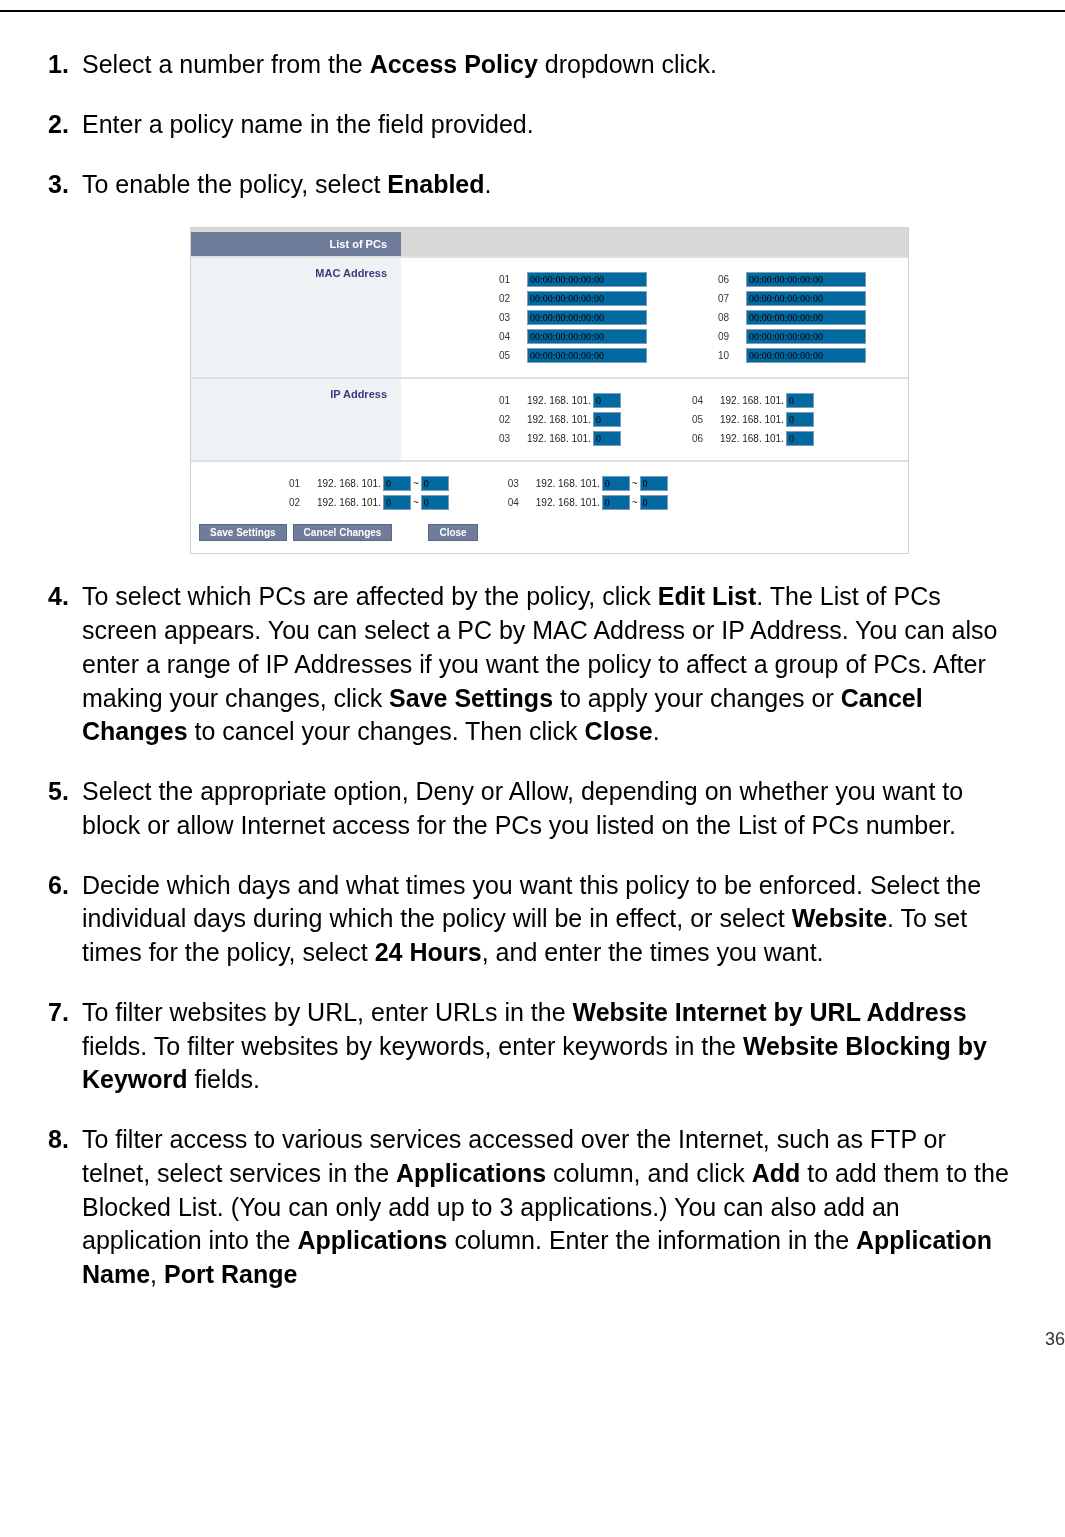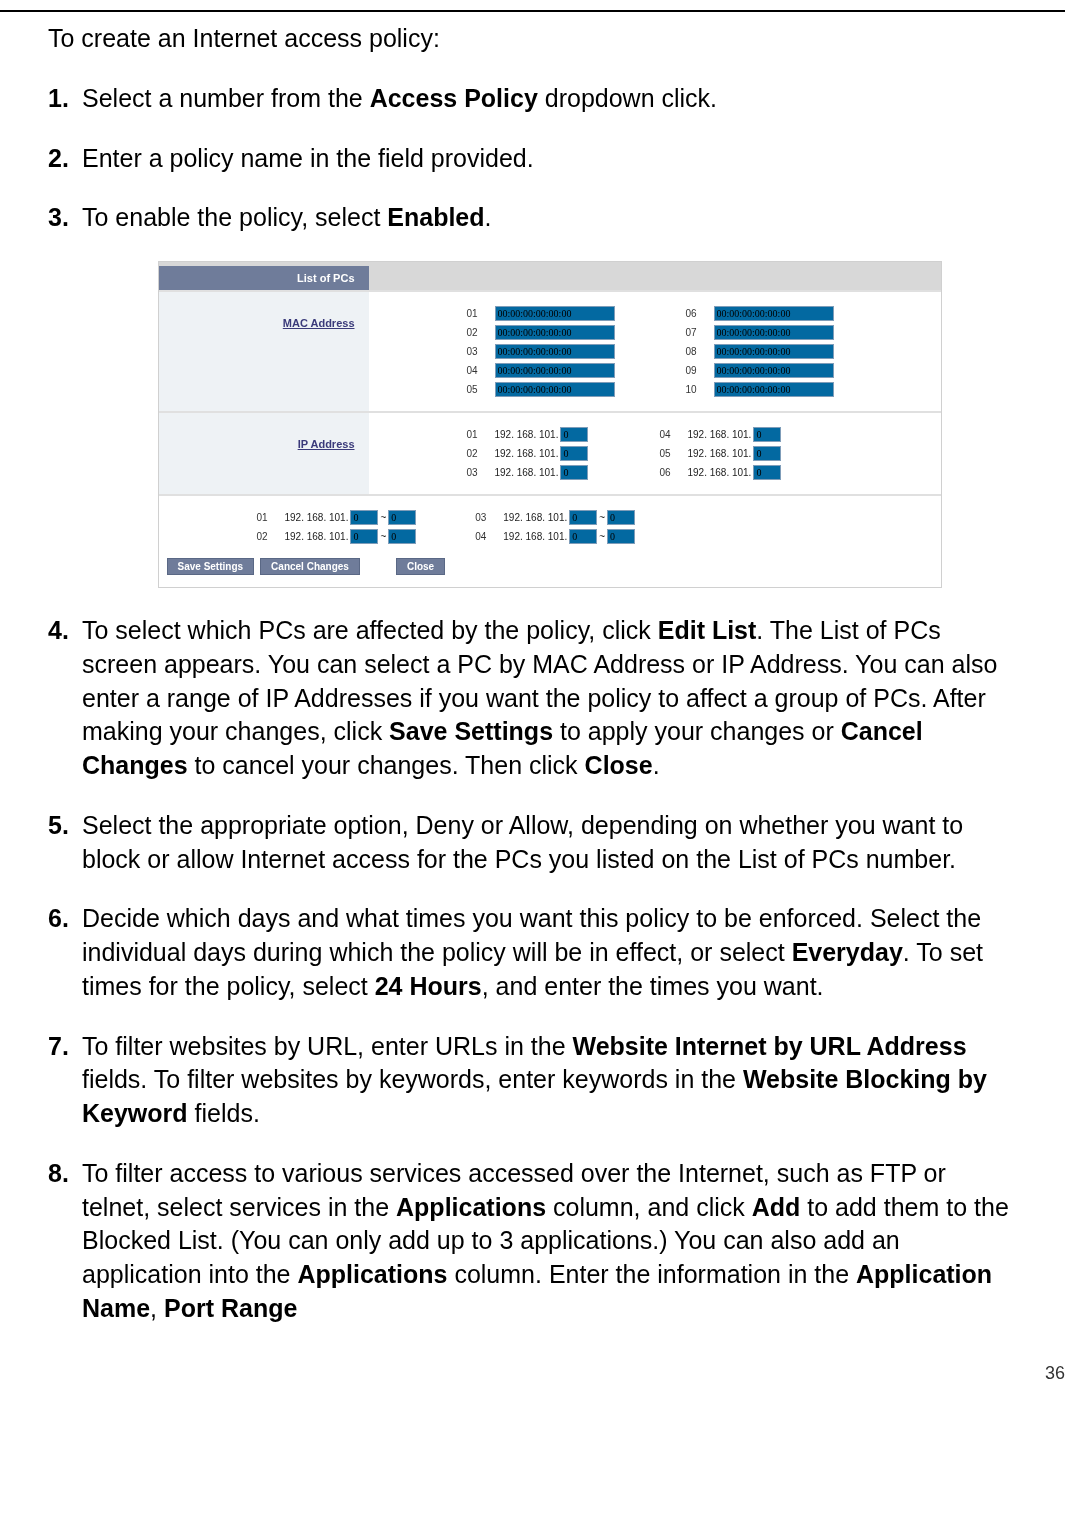--- a/index.html
+++ b/index.html
@@ -3,21 +3,21 @@
 <meta charset="utf-8">
 <style>
   * { box-sizing: border-box; margin: 0; padding: 0; }
   body { width: 1065px; font-family: Arial, Helvetica, sans-serif; font-size: 25px; color: #000; line-height: 1.35; background:#fff; }
   .page { padding: 10px 48px 10px 48px; border-top: 2px solid #000; margin-top:10px;}
   .intro { margin-bottom: 24px; }
   ol.steps { list-style: none; counter-reset: step; }
   ol.steps > li { counter-increment: step; margin-top: 26px; position: relative; padding-left: 34px; }
   ol.steps > li::before { content: counter(step) "."; font-weight: bold; position: absolute; left: 0; top: 0; }
   .figure { display:flex; justify-content:center; margin: 26px 0 0 0;}
-  .panel { width: 784px; font-family: Tahoma, Arial, sans-serif; font-size: 11px; background:#fff; border:1px solid #d0d0d0; }
+  .panel { width: 719px; font-family: Tahoma, Arial, sans-serif; font-size: 11px; background:#fff; border:1px solid #d0d0d0; }
   .panel-top { height:4px; background:#d8d8d8;}
   .section { display:flex; }
   .section + .section { border-top: 2px solid #e0e0e0; }
   .label-col { width: 210px; background:#eef2f5; text-align:right; color:#3a3a7a; font-weight:bold; padding-right:14px; font-size:11px; display:flex; align-items:flex-start; justify-content:flex-end; }
   .label-col.header { background:#6f7c9a; color:#fff; height:24px; align-items:center; }
   .content-col { flex:1; padding: 6px 8px; }
   table.grid { border-collapse: separate; border-spacing: 2px 4px; margin-left: 43px; }
   table.grid td.idx { width:26px; text-align:left; font-size:10px; color:#333;}
   input.box { border:1px solid #7f9db9; font-size:10px; padding:1px 2px; background:#0369a1; font-family:Tahoma; }
   input.mac { width:120px; text-align:left; }
@@ -25,27 +25,26 @@
   .ipfix { font-size:10px; color:#222;}
   .btnrow { display:flex; gap:6px; padding: 6px 0 6px 0; justify-content:flex-start; }
   .btn { font-size:10px; font-weight:bold; color:#fff; background:#6f7c9a; border:1px solid #5a6885; padding:2px 10px; cursor:pointer; }
   .footer { display:flex; align-items:flex-end; justify-content: space-between; margin-top: 25px; flex-direction: column; }
   .pgnum { font-size:18px; color:#333; padding-left:10px;}
   .stripe { height:22px; background: linear-gradient(90deg, #c00000 0 12%, #404040 12% 100%); flex:0 0 560px; margin-right:20px;}
   .brand-wrap { flex:0 0 300px; }
   .brand { font-family: Arial, sans-serif; font-size:42px; font-weight:bold; font-style:italic; letter-spacing:-1px; color:#111; }
   .tm { font-size:14px; vertical-align: top; font-style:normal; }
   .gap { width:20px;}
-  .padtop { padding-top:24px;text-decoration:underline;}
+  .padtop { padding-top:8px;}
 </style>
 </head>
 <body>
 
 <div class="page">
-  <p class="intro">To create an Internet access policy:</p>
 
   <ol class="steps">
     <li>
       <span>Select a number from the </span><b>Access Policy</b><span> dropdown click.</span>
     </li>
     <li>
       <span>Enter a policy name in the field provided.</span>
     </li>
     <li>
       <span>To enable the policy, select </span><b>Enabled</b><span>.</span>
@@ -241,21 +240,21 @@
 
     <li>
       <span>To select which PCs are affected by the policy, click </span><b>Edit List</b><span>. The List of PCs screen appears. You can select a PC by MAC Address or IP Address. You can also enter a range of IP Addresses if you want the policy to affect a group of PCs. After making your changes, click </span><b>Save Settings</b><span> to apply your changes or </span><b>Cancel Changes</b><span> to cancel your changes. Then click </span><b>Close</b><span>.</span>
     </li>
 
     <li>
       <span>Select the appropriate option, Deny or Allow, depending on whether you want to block or allow Internet access for the PCs you listed on the List of PCs number.</span>
     </li>
 
     <li>
-      <span>Decide which days and what times you want this policy to be enforced. Select the individual days during which the policy will be in effect, or select </span><b>Everyday</b><span>. To set times for the policy, select </span><b>24 Hours</b><span>, and enter the times you want.</span>
+      <span>Decide which days and what times you want this policy to be enforced. Select the individual days during which the policy will be in effect, or select </span><b>Website</b><span>. To set times for the policy, select </span><b>24 Hours</b><span>, and enter the times you want.</span>
     </li>
 
     <li>
       <span>To filter websites by URL, enter URLs in the </span><b>Website Internet by URL Address</b><span> fields. To filter websites by keywords, enter keywords in the </span><b>Website Blocking by Keyword</b><span> fields.</span>
     </li>
 
     <li>
       <span>To filter access to various services accessed over the Internet, such as FTP or telnet, select services in the </span><b>Applications</b><span> column, and click </span><b>Add</b><span> to add them to the Blocked List. (You can only add up to 3 applications.) You can also add an application into the </span><b>Applications</b><span> column. Enter the information in the </span><b>Application Name</b><span>, </span><b>Port Range</b>
     </li>
   </ol>

